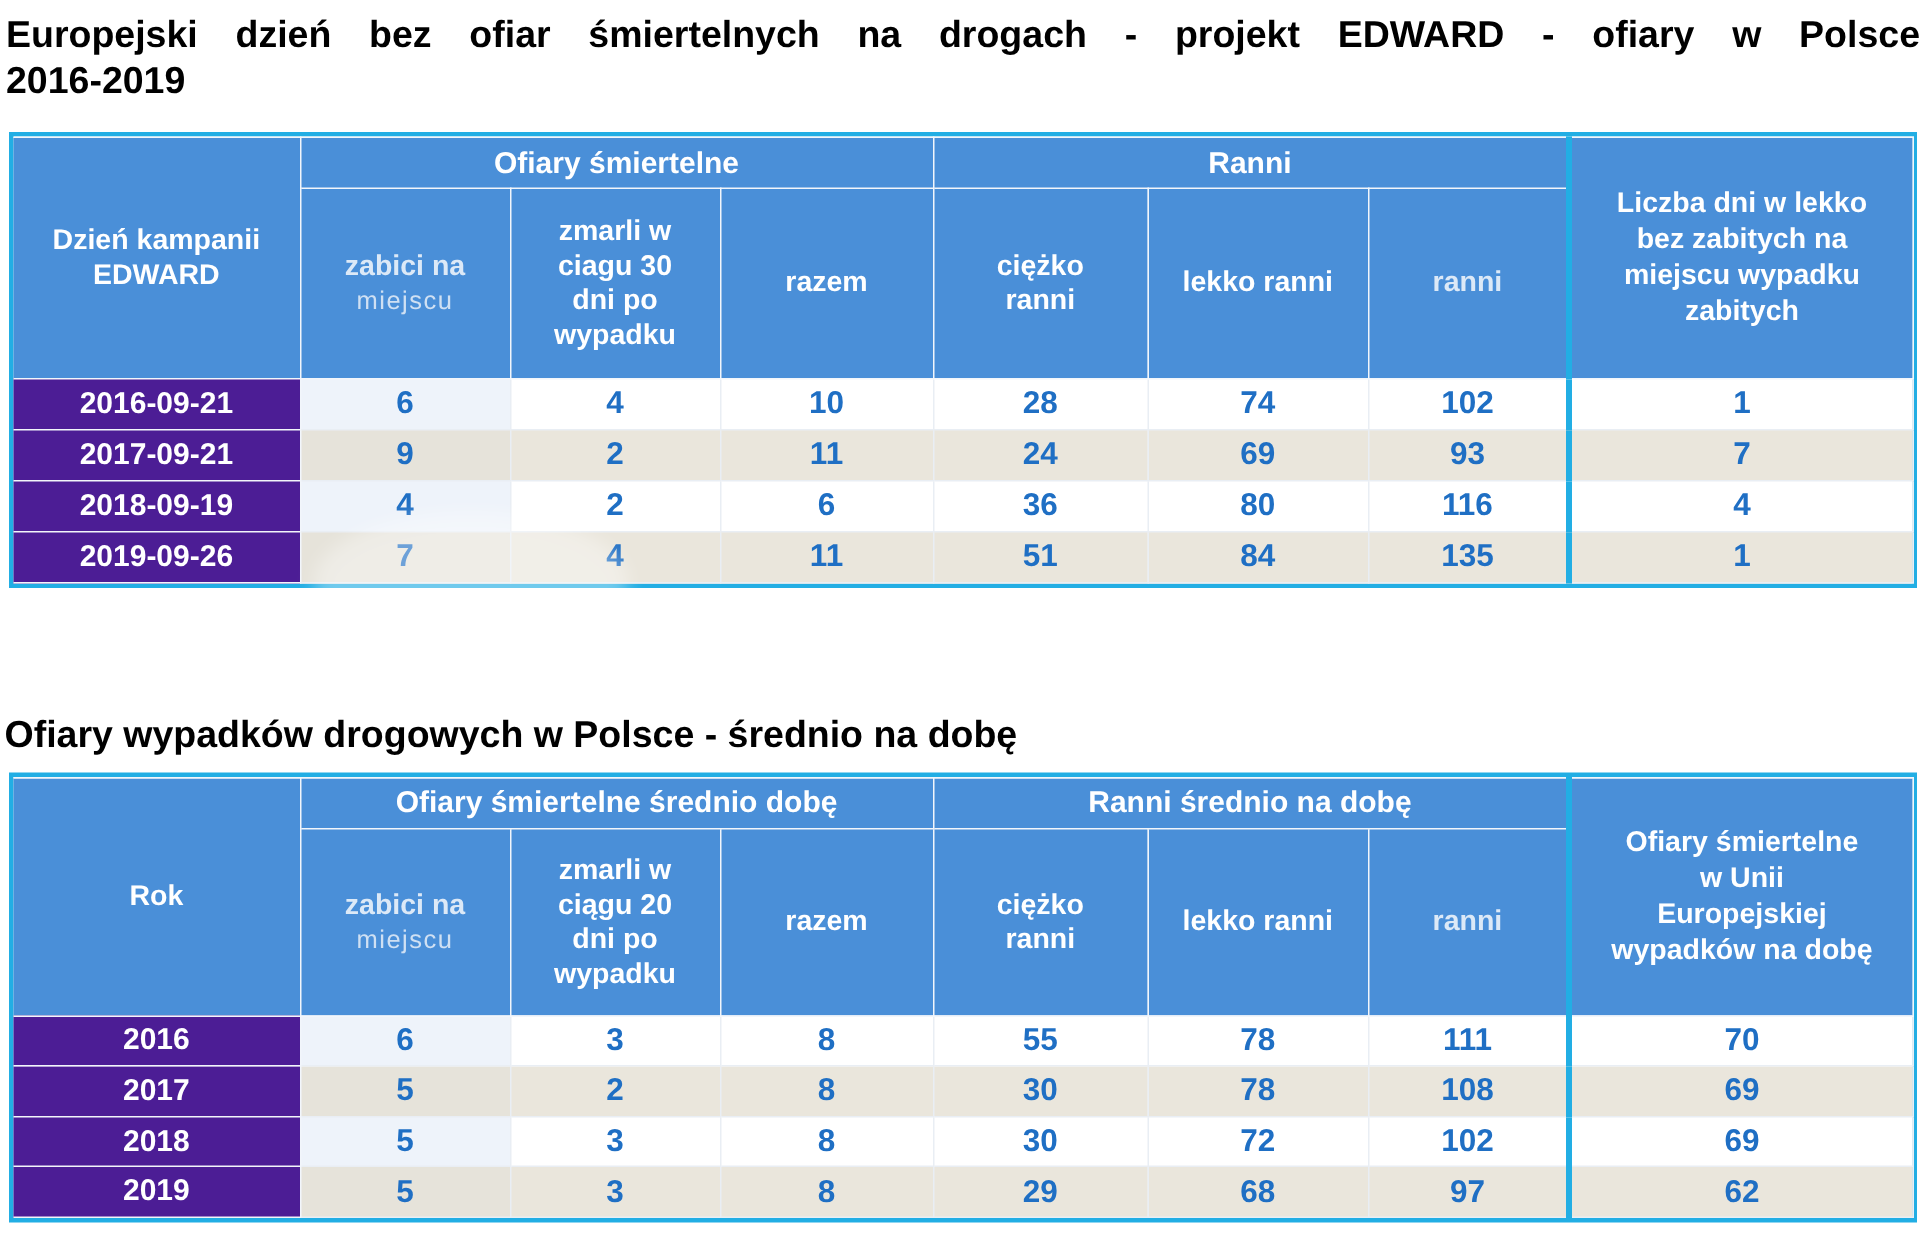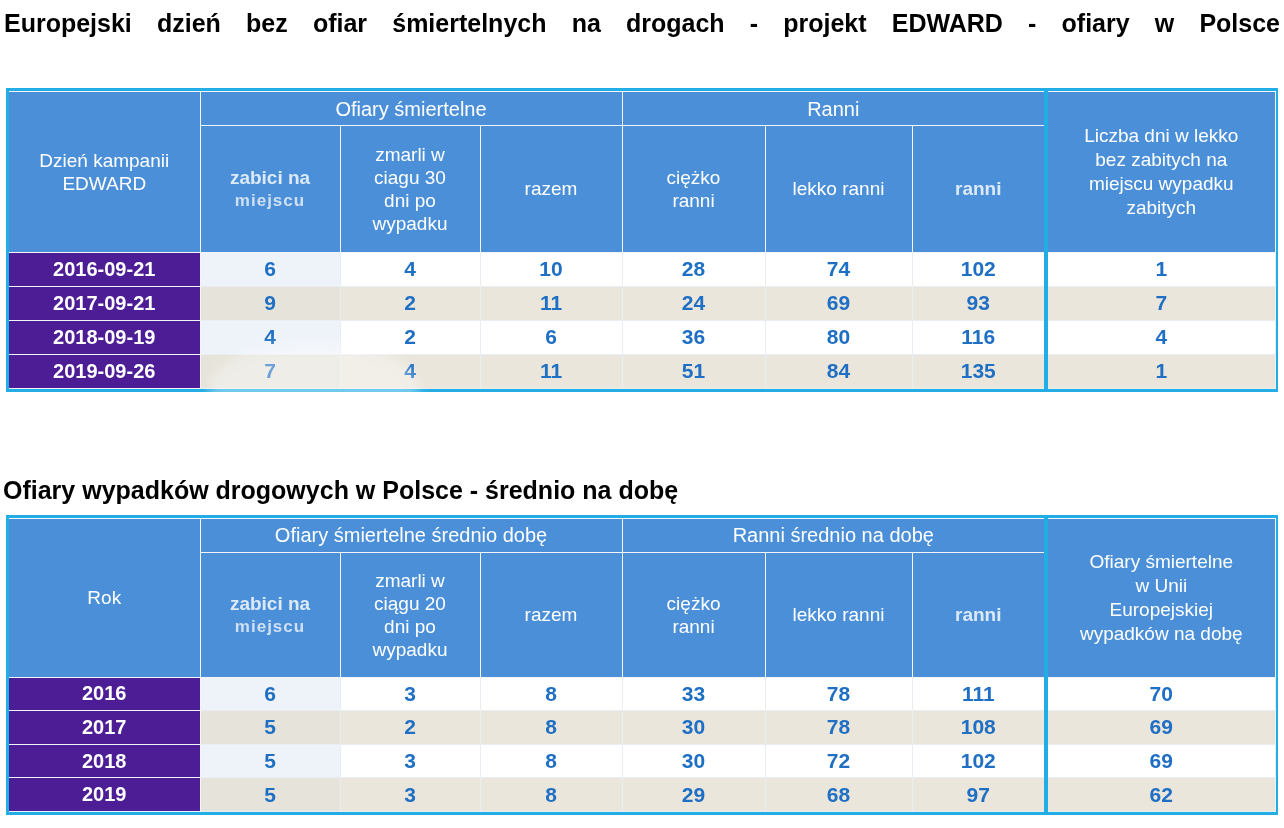--- a/index.html
+++ b/index.html
@@ -70,36 +70,36 @@
     padding: 0;
     margin: 0;
     vertical-align: middle;
     text-align: center;
   }
 
   
   .hd {
     background: #4a8fd8;
     color: #ffffff;
-    font-weight: normal;
+    font-weight: bold;
     font-size: 19px;
     line-height: 23px;
     border: 1px solid #f2f6fb;
   }
   .hd.grp {
     font-size: 20px;
     line-height: 24px;
   }
   .hd.faded {
     color: #dce9f7;
     font-weight: bold;
   }
   .hd.faded2 {
     color: #cfe0f3;
-    font-weight: bold;
+    font-weight: normal;
     letter-spacing: 1px;
     font-size: 17px;
   }
   .hd.sidecol {
     border-left: 4px solid #22aee4;
     font-size: 19px;
     line-height: 24px;
   }
   .hd.stub {
     border-left: none;
@@ -138,20 +138,21 @@
   }
   #sheen-a { left: 200px; top: 250px; width: 210px; height: 95px; }
 </style>
 </head>
 <body>
 
 <div class="page">
 
   <div class="doc-title" id="title-1">
     <span>Europejski dzień bez ofiar śmiertelnych na drogach - projekt EDWARD - ofiary w Polsce</span>
+    <div class="line2">2016-2019</div>
   </div>
 
   <div class="tbl-wrap" id="tbl-1">
     <table class="grid">
       <colgroup>
         <col style="width:191px">
         <col style="width:140px">
         <col style="width:140px">
         <col style="width:142px">
         <col style="width:143px">
@@ -283,21 +284,21 @@
           </td>
           <td class="hd">lekko ranni</td>
           <td class="hd faded">ranni</td>
         </tr>
 
         <tr class="band-white">
           <td class="rowlabel">2016</td>
           <td class="num first">6</td>
           <td class="num">3</td>
           <td class="num">8</td>
-          <td class="num">33</td>
+          <td class="num">55</td>
           <td class="num">78</td>
           <td class="num">111</td>
           <td class="num lastcol">70</td>
         </tr>
         <tr class="band-tint">
           <td class="rowlabel">2017</td>
           <td class="num first">5</td>
           <td class="num">2</td>
           <td class="num">8</td>
           <td class="num">30</td>

